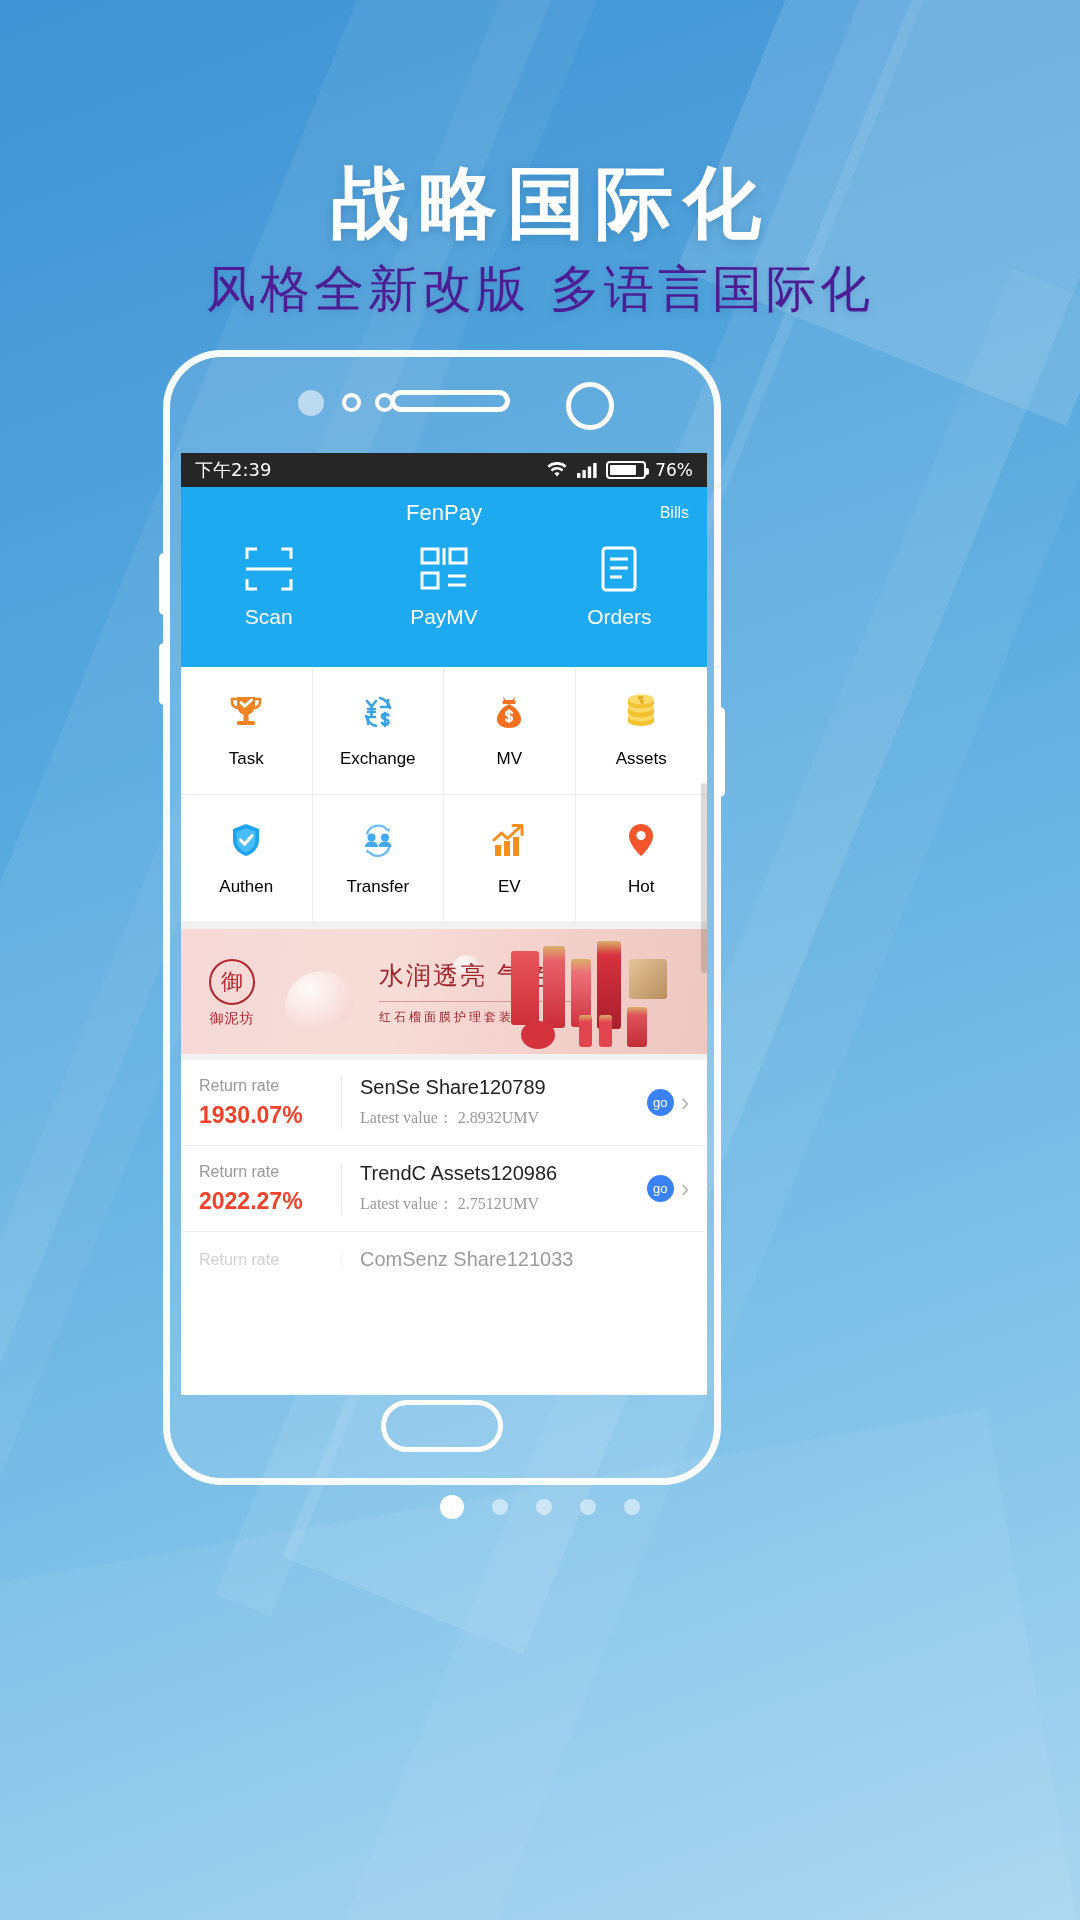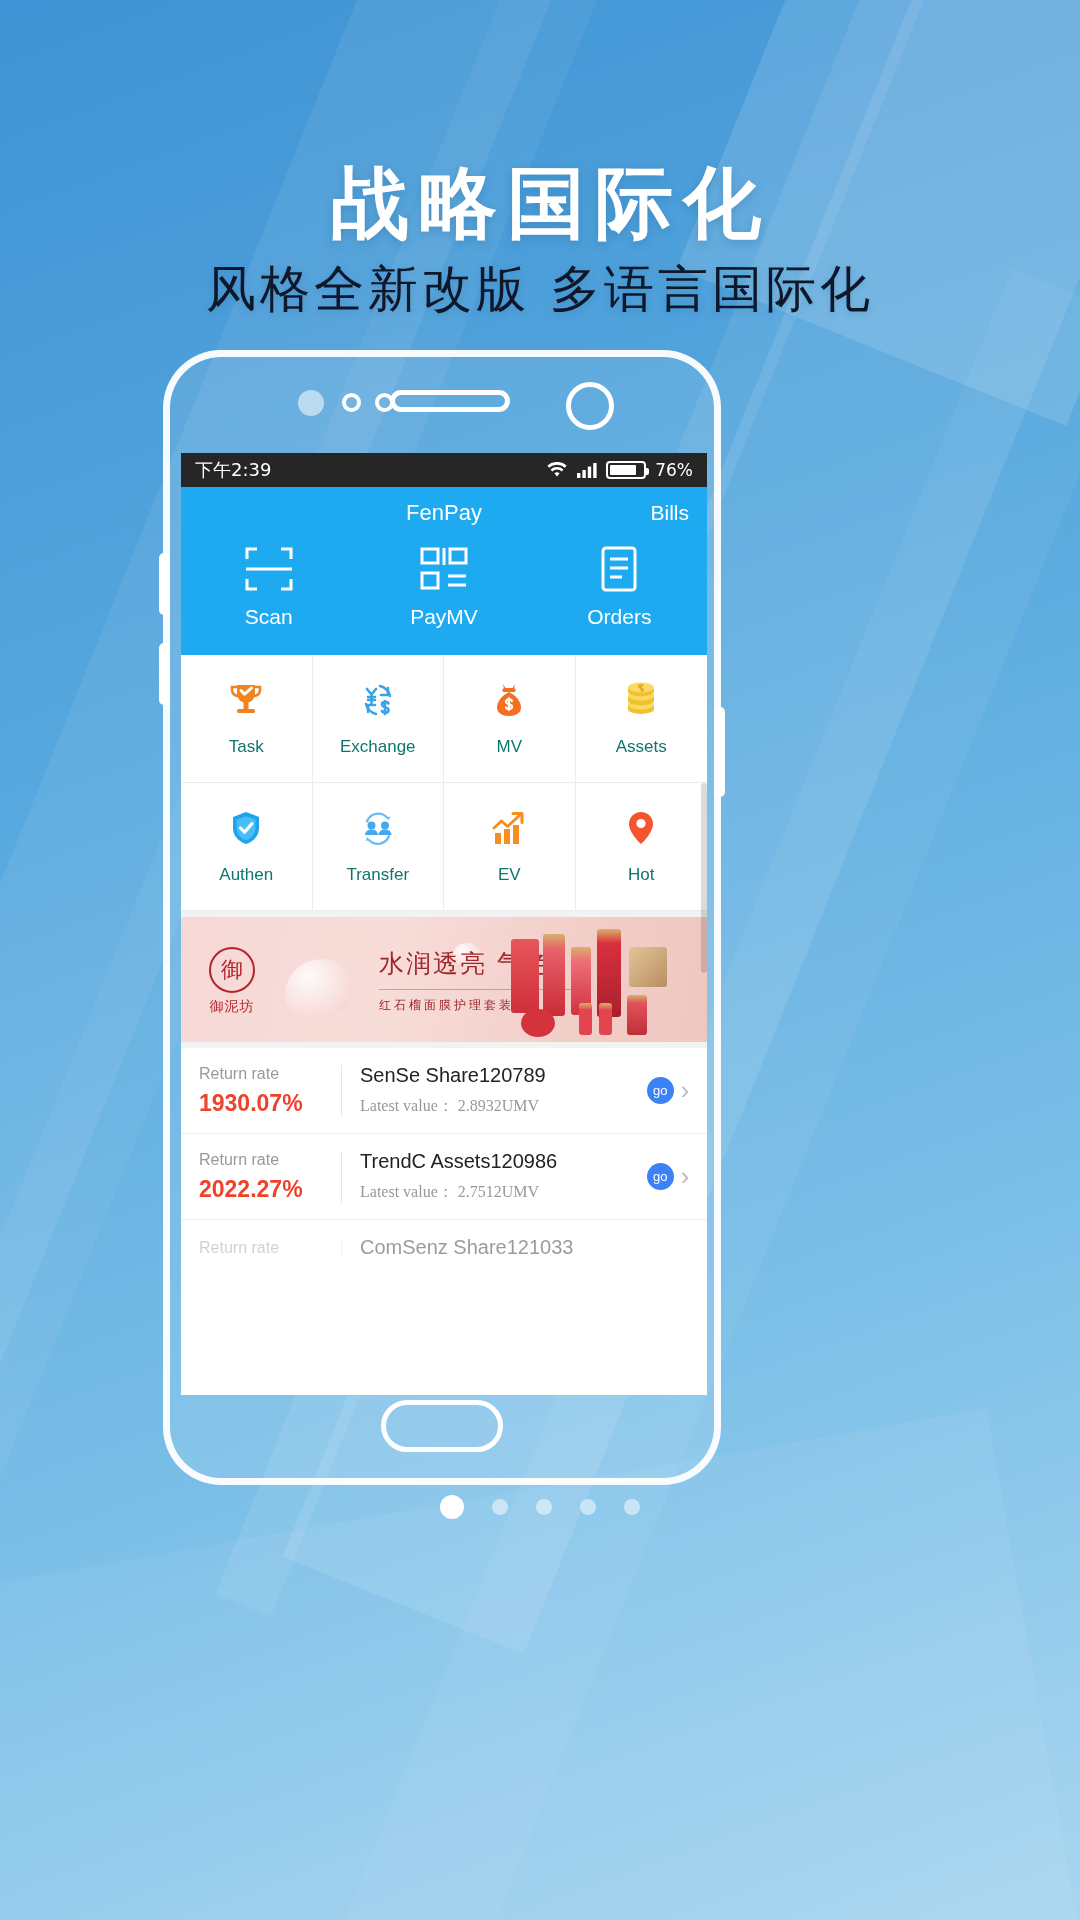--- a/index.html
+++ b/index.html
@@ -27,21 +27,21 @@
   
   .headline{
     position:absolute;top:152px;left:0;width:1080px;text-align:center;
     color:#fff;font-size:78px;font-weight:bold;letter-spacing:10px;
     text-shadow:0 3px 10px rgba(30,90,140,.28);
     font-family:"DejaVu Sans","Liberation Sans",sans-serif;
     padding-left:11px;
   }
   .subhead{
     position:absolute;top:256px;left:0;width:1080px;text-align:center;
-    color:#0f172a;font-size:50px;font-weight:normal;letter-spacing:4px;
+    color:#4c1d95;font-size:50px;font-weight:normal;letter-spacing:4px;
     text-shadow:0 2px 7px rgba(30,90,140,.22);
     font-family:"DejaVu Sans","Liberation Sans",sans-serif;
   }
 
   
   .phone{
     position:absolute;left:163px;top:350px;width:558px;height:1135px;
     border:7px solid rgba(255,255,255,.95);
     border-radius:58px;
     box-sizing:border-box;
@@ -69,37 +69,37 @@
     font-family:"DejaVu Sans","Liberation Sans",sans-serif;
   }
   .sb-right{display:flex;align-items:center;gap:9px;}
   .wifi svg,.sig svg{display:block;}
   .batt{width:40px;height:18px;border:2px solid #fff;border-radius:4px;position:relative;box-sizing:border-box;}
   .batt:after{content:"";position:absolute;right:-5px;top:5px;width:3px;height:7px;background:#fff;border-radius:0 2px 2px 0;}
   .batt i{position:absolute;left:2px;top:2px;bottom:2px;width:72%;background:#fff;border-radius:1px;display:block;}
   .batt-pct{font-size:17px;}
 
   
-  .app-head{background:#1eaaf1;color:#fff;padding-bottom:4px;}
+  .app-head{background:#1eaaf1;color:#fff;padding-bottom:16px;}
   .app-title-row{display:flex;align-items:center;justify-content:center;position:relative;height:52px;}
   .app-title{font-size:22px;}
-  .bills{position:absolute;right:18px;font-size:21px;}
+  .bills{position:absolute;right:18px;font-size:16px;}
   .quick-row{display:flex;padding:4px 0 22px;}
   .quick{flex:1;display:flex;flex-direction:column;align-items:center;gap:6px;}
   .quick-label{font-size:21px;}
 
   
   .grid{display:flex;flex-wrap:wrap;background:#fff;}
   .cell{
     width:25%;box-sizing:border-box;height:128px;
     display:flex;flex-direction:column;align-items:center;justify-content:center;gap:17px;
     border-right:1px solid #ececec;border-bottom:1px solid #ececec;
   }
   .cell:nth-child(4n){border-right:none;}
-  .cell-label{font-size:17px;color:#0f766e;}
+  .cell-label{font-size:17px;color:#000000;}
   .cell svg{display:block;}
 
   
   .banner-wrap{background:#f2f2f2;padding:6px 0;}
   .banner{
     height:125px;position:relative;overflow:hidden;
     background:linear-gradient(100deg,#f6d9d6 0%,#f7dcd8 40%,#f3cfca 72%,#eec7c1 100%);
   }
   .bnr-logo{position:absolute;left:28px;top:30px;text-align:center;color:#b3252c;}
   .bnr-logo .ring{width:42px;height:42px;border:2px solid #b3252c;border-radius:50%;margin:0 auto;

